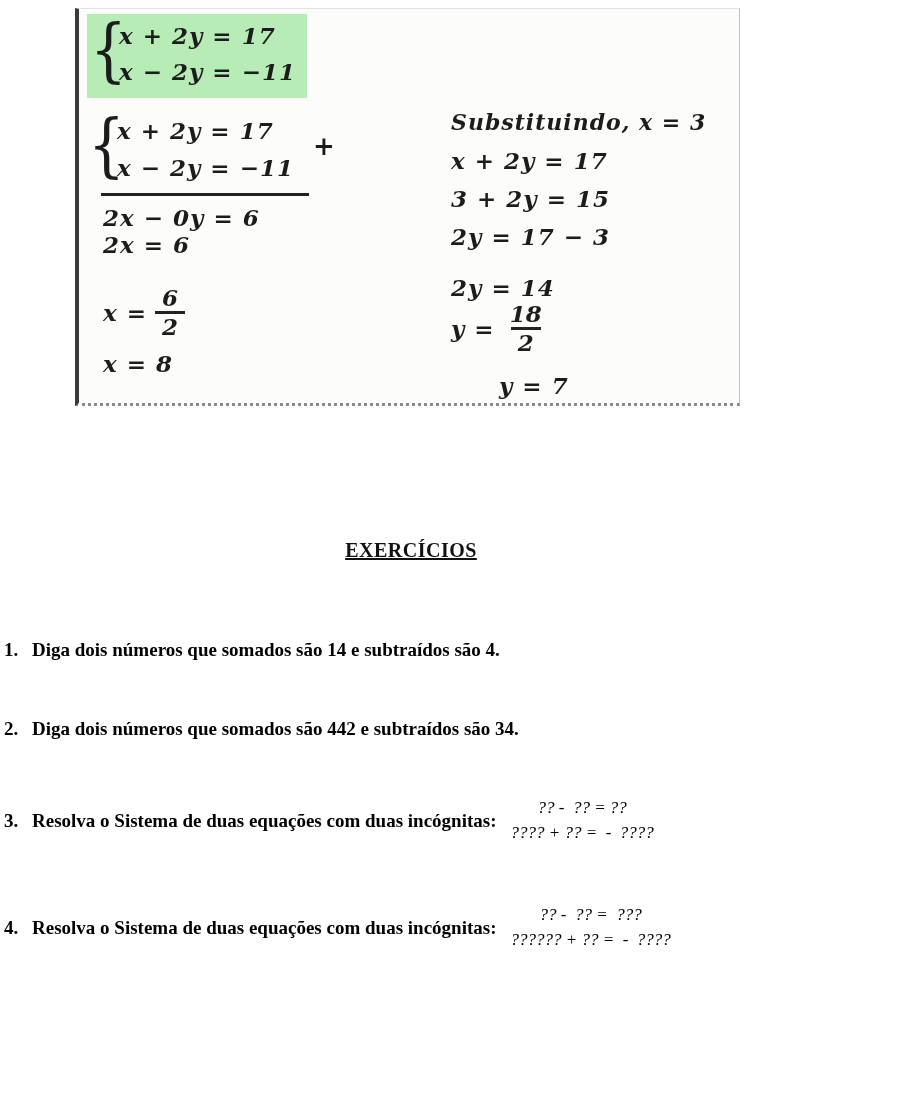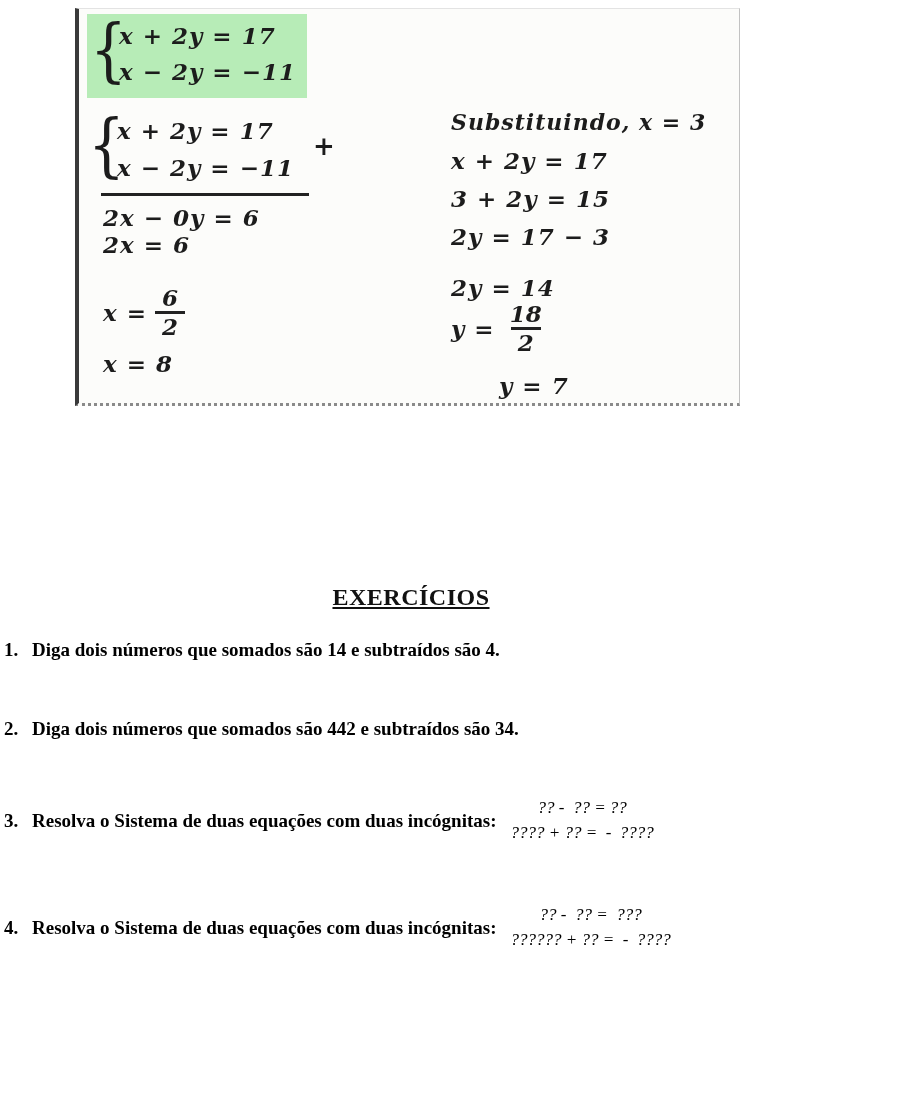--- a/index.html
+++ b/index.html
@@ -20,22 +20,22 @@
   .green{position:absolute;left:8px;top:5px;width:220px;height:84px;background:#b7ecb7;}
   .rule{position:absolute;border-top:3px solid #222;}
   .fracrow{position:absolute;display:flex;align-items:center;gap:8px;}
   .frac{display:inline-flex;flex-direction:column;align-items:center;
         font-family:"DejaVu Serif",serif;font-weight:bold;font-style:italic;
         font-size:23px;color:#1c1c1c;line-height:1.15;}
   .frac .den{border-top:3px solid #222;}
   .frac .num,.frac .den{padding:0 7px;}
 
   
-  .heading{position:absolute;left:0;top:584px;width:822px;text-align:center;
-           font-size:24px;font-weight:bold;letter-spacing:.5px;}
+  .heading{position:absolute;left:0;top:539px;width:822px;text-align:center;
+           font-size:20px;font-weight:bold;letter-spacing:.5px;}
   .heading span{text-decoration:underline;}
   .exercise{position:absolute;left:4px;display:flex;align-items:center;
             font-size:19px;font-weight:bold;color:#000;white-space:pre;}
   .ex-num{display:inline-block;width:28px;}
   .eq-stack{display:inline-flex;flex-direction:column;align-items:center;margin-left:14px;
             line-height:1.45;}
   .eq-line{font-family:"Liberation Serif",serif;font-style:italic;font-weight:normal;
            font-size:17px;white-space:pre;}
 </style>
 </head>

